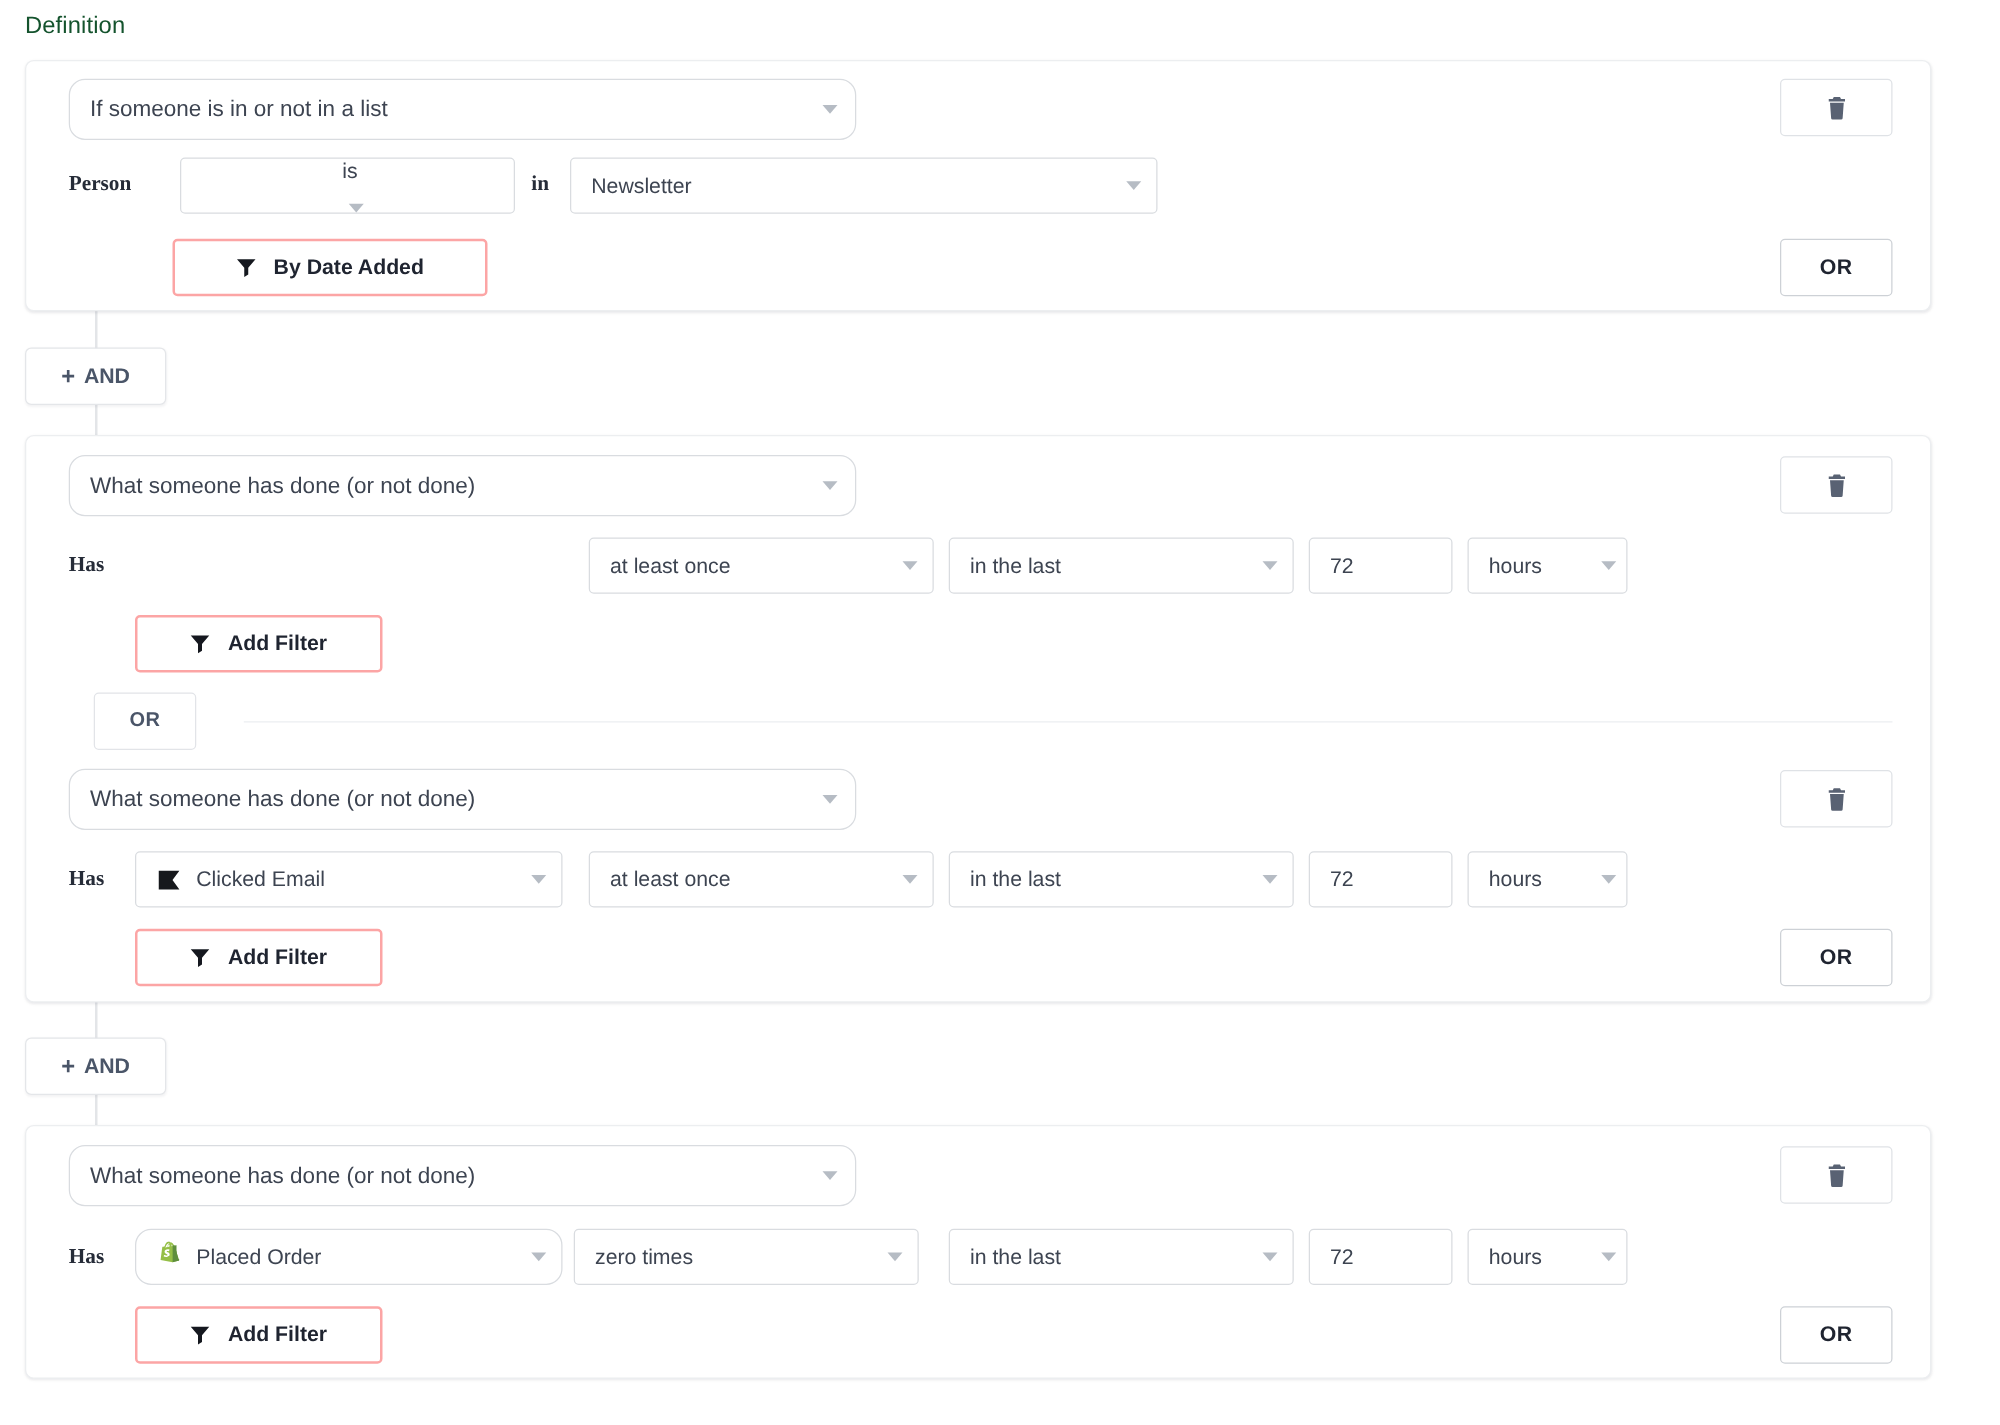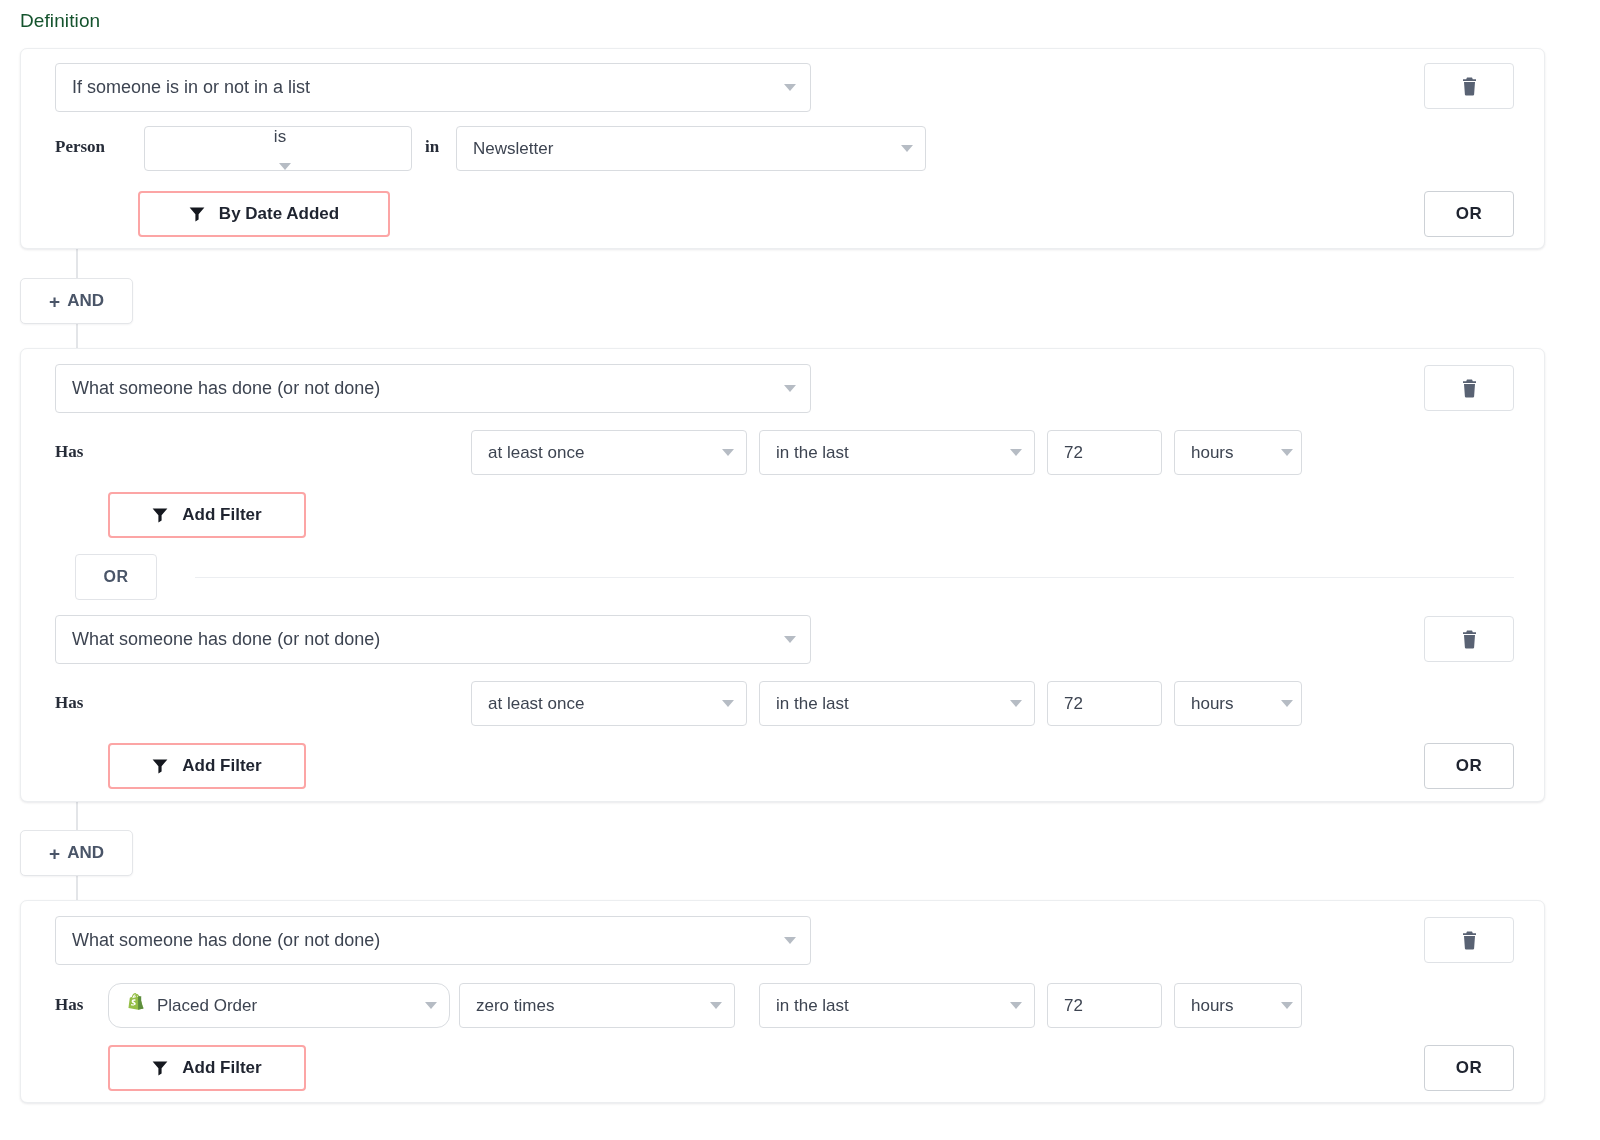--- a/index.html
+++ b/index.html
@@ -111,24 +111,25 @@
     margin-left: 10px;
     border-left: 6px solid transparent;
     border-right: 6px solid transparent;
     border-top: 7px solid #b6bcc4;
   }
 
   
   .type-select {
     position: absolute;
     left: 34px;
-    width: 756px;
+    width: 630px;
     height: 49px;
     font-size: 18px;
     padding-right: 14px;
+    border-radius: 13px;
   }
   .inline-label {
     font-size: 17px;
     font-weight: bold;
     color: #262c38;
     position: absolute;
     font-family: Liberation Serif, serif;
   }
 
   
@@ -354,20 +355,29 @@
       <span>
         <svg width="17" height="19" viewBox="0 0 17 19">
           <path d="M6 0.6h5l0.8 1.6H15v1.9H2V2.2h3.2z" fill="#596273"></path>
           <path d="M3 5.1h11l-0.9 12.4a1.2 1.2 0 0 1-1.2 1.1H5.1a1.2 1.2 0 0 1-1.2-1.1z" fill="#596273"></path>
         </svg>
       </span>
     </div>
 
     <div class="inline-label" style="left:34px;top:344px;">Has</div>
 
+    <div class="ctrl" style="position:absolute;left:87px;top:332px;width:342px;">
+      <span class="lead-icon">
+        <svg width="22" height="22" viewBox="0 0 22 22">
+          <path d="M3 3.5h16.5L14 11l5.5 7.5H3z" fill="#16181c"></path>
+        </svg>
+      </span>
+      <span class="val">Clicked Email</span>
+      <span class="caret"></span>
+    </div>
 
     <div class="ctrl" style="position:absolute;left:450px;top:332px;width:276px;">
       <span class="val">at least once</span>
       <span class="caret"></span>
     </div>
 
     <div class="ctrl" style="position:absolute;left:738px;top:332px;width:276px;">
       <span class="val">in the last</span>
       <span class="caret"></span>
     </div>

